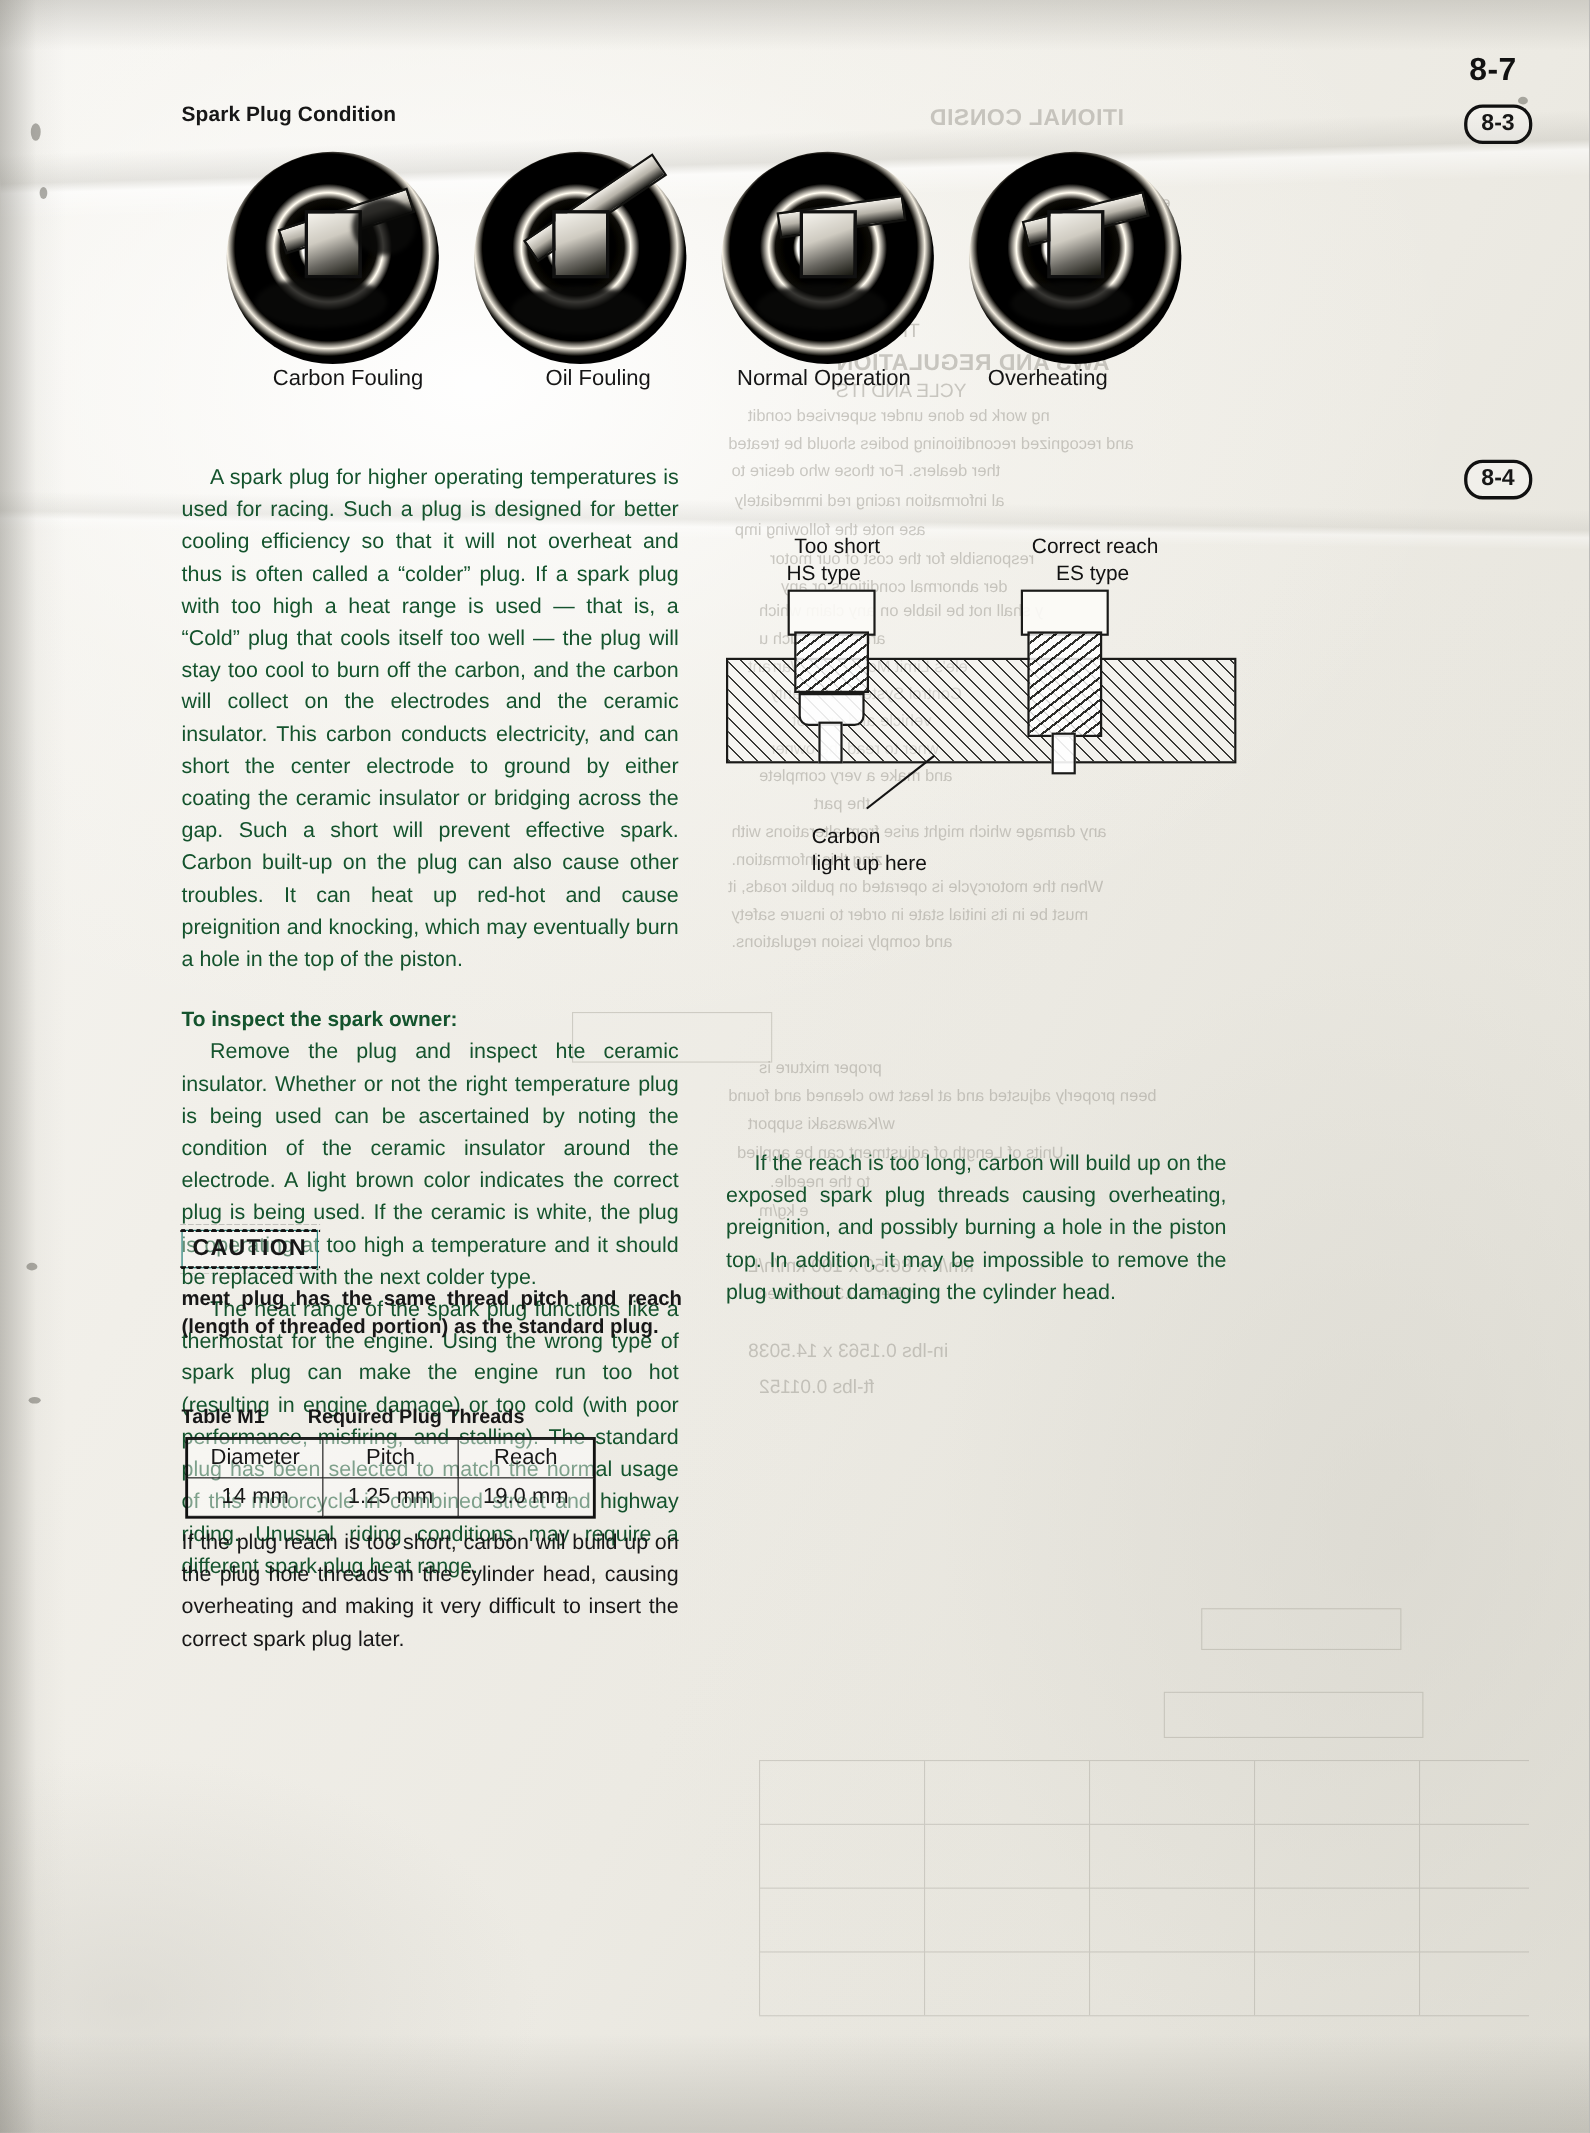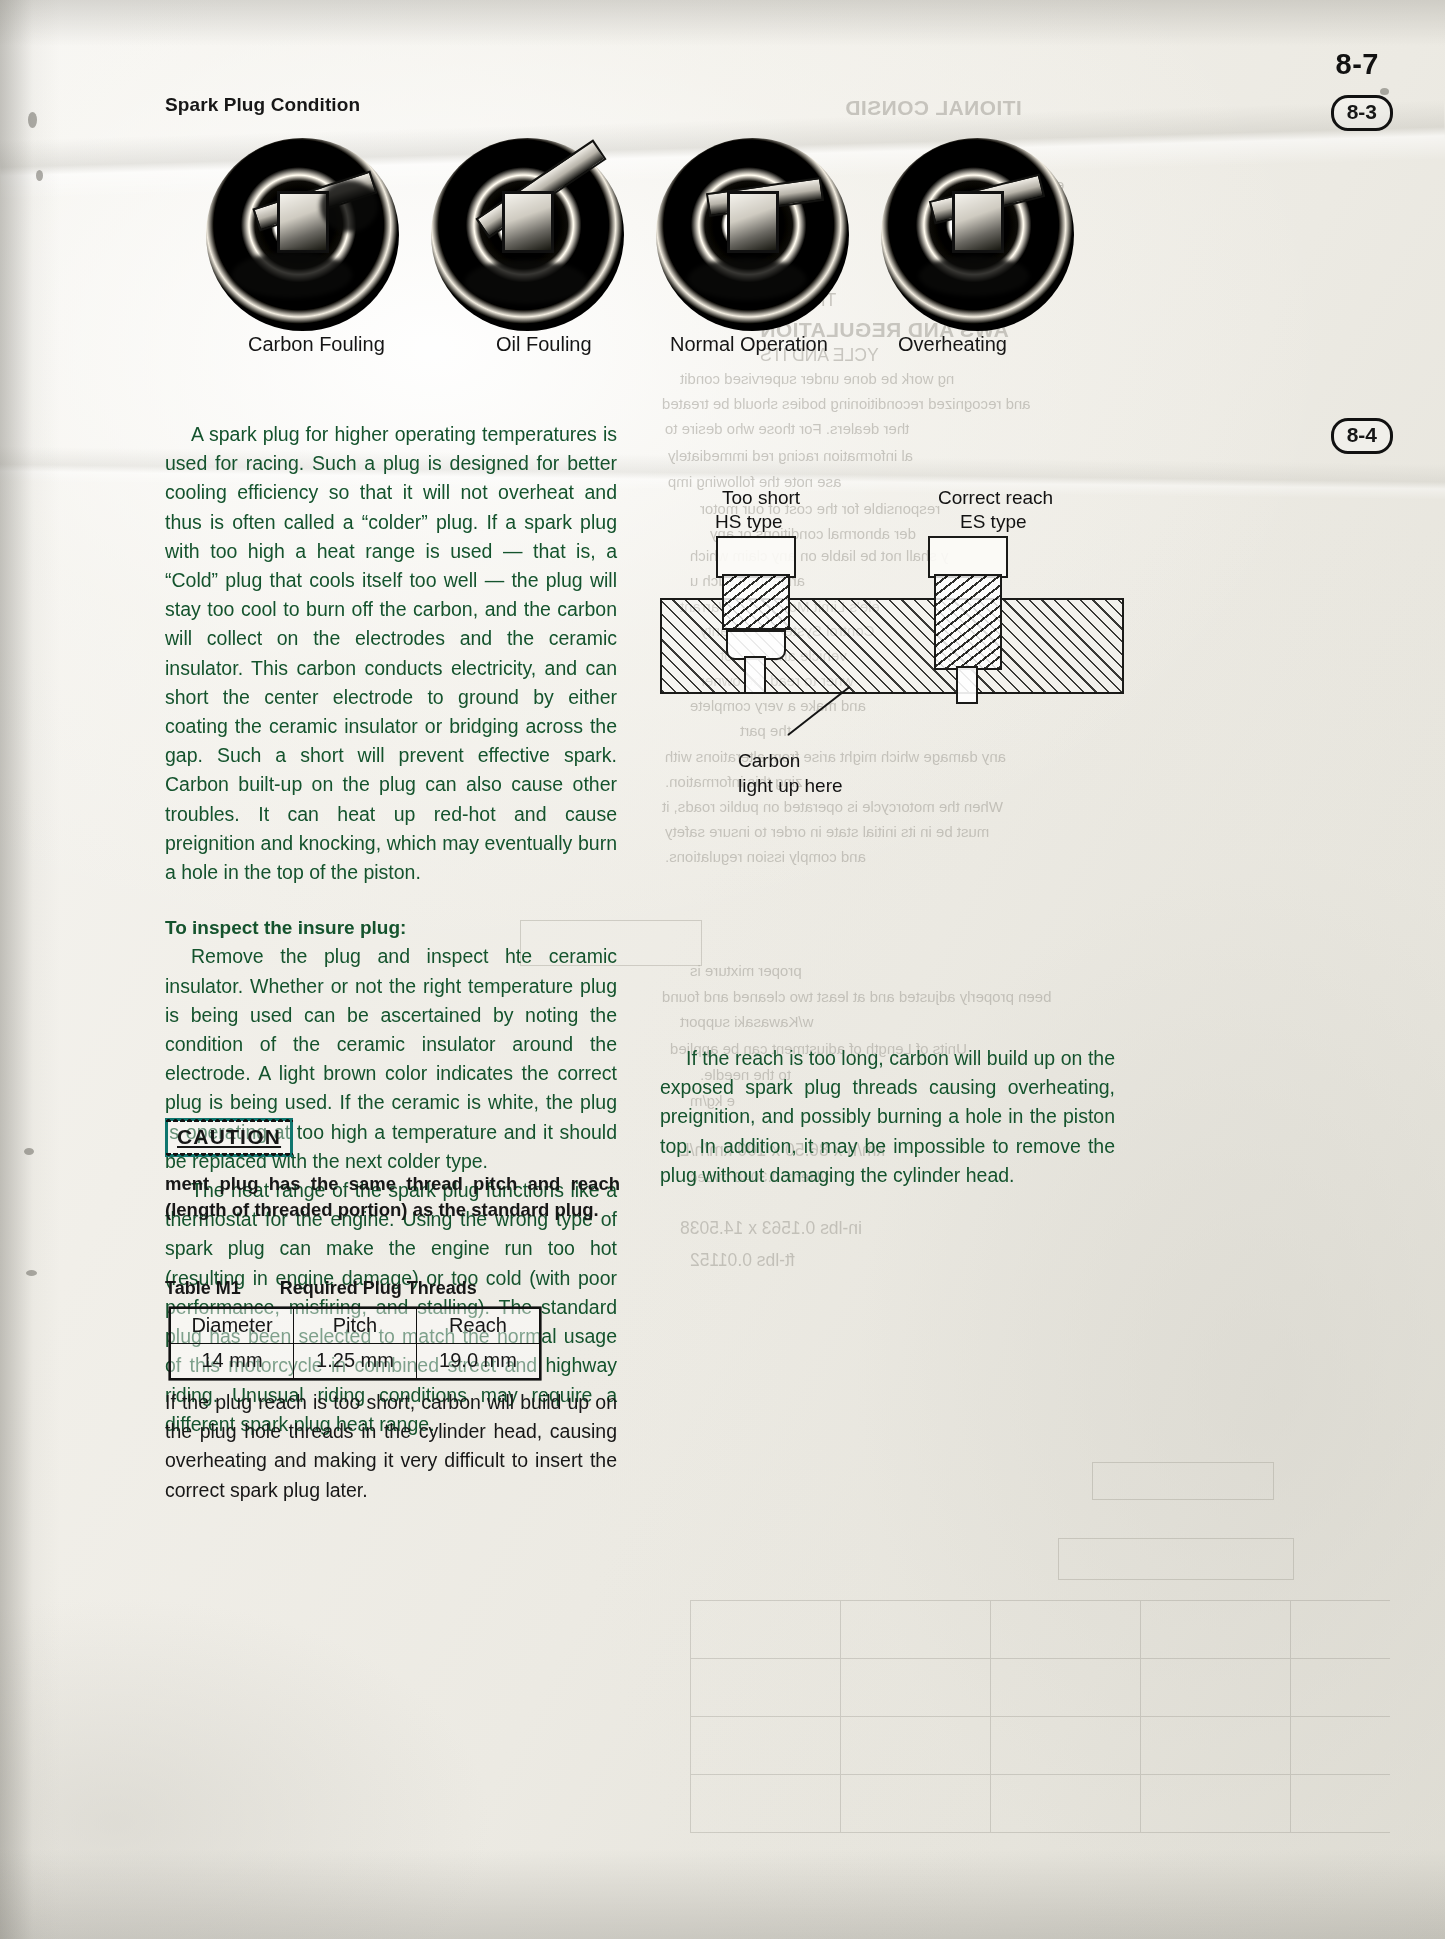--- a/index.html
+++ b/index.html
@@ -190,28 +190,27 @@
     position: absolute;
     left: 165px; top: 1118px;
     width: 455px;
     font-weight: bold;
     font-size: 18.5px;
     line-height: 26px;
   }
   .caution-head { display: flex; align-items: flex-start; gap: 10px; }
   .caution-box {
     flex: 0 0 auto;
-    border: 3px solid #0f766e;
+    border: 1px solid #0f766e;
     padding: 3px 9px 4px;
     font-size: 21px;
     letter-spacing: 1.2px;
     font-weight: bold;
     position: relative;
     background: rgba(255,255,255,0.35);
-    text-decoration: underline;
   }
   .caution-box::before, .caution-box::after {
     content: "";
     position: absolute;
     left: -3px; right: -3px; height: 7px;
     background-image:
       radial-gradient(circle at 3.5px 7px, #111 2.6px, rgba(0,0,0,0) 3px);
     background-size: 7px 7px;
     background-repeat: repeat-x;
   }
@@ -418,21 +417,21 @@
 
   <div class="caption-row">
     <div class="caption c1">Carbon Fouling</div>
     <div class="caption c2">Oil Fouling</div>
     <div class="caption c3">Normal Operation</div>
     <div class="caption c4">Overheating</div>
   </div>
 
   <div class="col" id="col-left">
     <p class="indent">A spark plug for higher operating temperatures is used for racing. Such a plug is designed for better cooling efficiency so that it will not overheat and thus is often called a “colder” plug. If a spark plug with too high a heat range is used — that is, a “Cold” plug that cools itself too well — the plug will stay too cool to burn off the carbon, and the carbon will collect on the electrodes and the ceramic insulator. This carbon conducts electricity, and can short the center electrode to ground by either coating the ceramic insulator or bridging across the gap. Such a short will prevent effective spark. Carbon built-up on the plug can also cause other troubles. It can heat up red-hot and cause preignition and knocking, which may eventually burn a hole in the top of the piston.</p>
-    <p class="subhead gap">To inspect the insure plug:</p>
+    <p class="subhead gap">To inspect the spark owner:</p>
     <p class="indent">Remove the plug and inspect hte ceramic insulator. Whether or not the right temperature plug is being used can be ascertained by noting the condition of the ceramic insulator around the electrode. A light brown color indicates the correct plug is being used. If the ceramic is white, the plug is operating at too high a temperature and it should be replaced with the next colder type.</p>
     <p class="indent">The heat range of the spark plug functions like a thermostat for the engine. Using the wrong type of spark plug can make the engine run too hot (resulting in engine damage) or too cold (with poor performance, misfiring, and stalling). The standard plug has been selected to match the normal usage of this motorcycle in combined street and highway riding. Unusual riding conditions may require a different spark plug heat range.</p>
   </div>
 
   <div class="caution-wrap">
     <div class="caution-head">
       <div class="caution-box">CAUTION</div>
     </div>
     <div class="caution-cont">ment plug has the same thread pitch and reach (length of threaded portion) as the standard plug.</div>
   </div>

